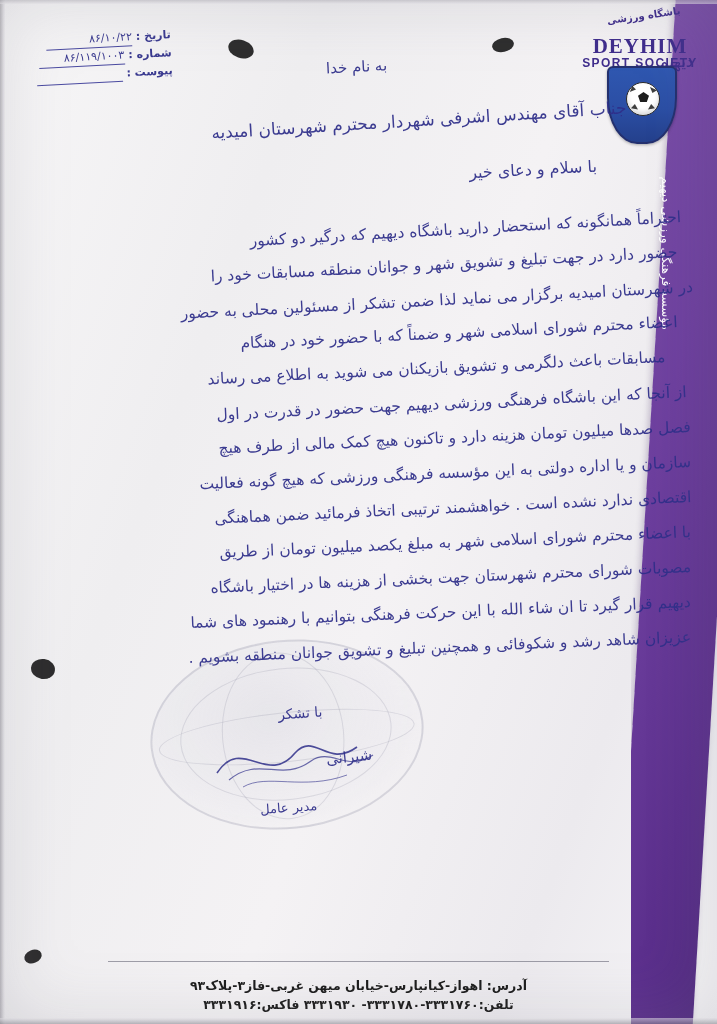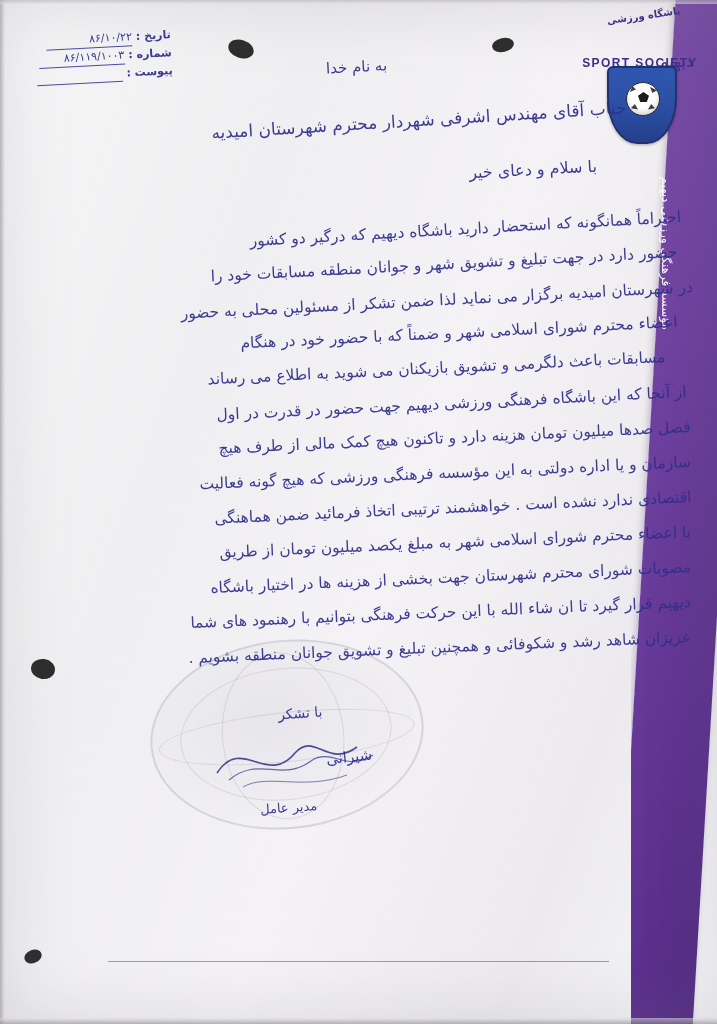--- a/index.html
+++ b/index.html
@@ -256,20 +256,21 @@
   </div>
 
   <div id="side-band">
     <div id="band-shape"></div>
   </div>
   <div id="band-text">DEYHIM Cultural &amp; Sport Institute</div>
   <div id="band-text-fa">مؤسسه فرهنگی ورزشی دیهیم</div>
 
   <div id="logo">
     <div id="logo-arc">باشگاه ورزشی</div>
+    <div id="logo-name">DEYHIM</div>
     <div id="logo-sub">SPORT SOCIETY</div>
     <div id="logo-fa">دیهیم</div>
     <div id="logo-badge"></div>
     <div id="logo-ball">
       <div class="ball-p" style="left:11px;top:9px;width:11px;height:10px;clip-path:polygon(50% 0,100% 38%,80% 100%,20% 100%,0 38%);"></div>
       <div class="ball-p" style="left:2px;top:3px;width:7px;height:6px;clip-path:polygon(50% 0,100% 60%,10% 100%);opacity:.85;"></div>
       <div class="ball-p" style="left:23px;top:4px;width:7px;height:6px;clip-path:polygon(0 0,100% 55%,35% 100%);opacity:.85;"></div>
       <div class="ball-p" style="left:4px;top:21px;width:7px;height:7px;clip-path:polygon(55% 0,100% 80%,0 60%);opacity:.85;"></div>
       <div class="ball-p" style="left:21px;top:21px;width:7px;height:7px;clip-path:polygon(45% 0,100% 60%,0 80%);opacity:.85;"></div>
     </div>
@@ -320,19 +321,21 @@
     <path d="M36,62 C60,48 96,66 140,50" fill="none" stroke="#2f2f8a" stroke-width="1" opacity=".6"></path>
   </svg>
 
   <div class="blot" style="left:228px;top:40px;width:26px;height:18px;transform:rotate(18deg);"></div>
   <div class="blot" style="left:492px;top:38px;width:22px;height:14px;transform:rotate(-12deg);"></div>
   <div class="blot" style="left:31px;top:659px;width:24px;height:20px;transform:rotate(8deg);"></div>
   <div class="blot" style="left:24px;top:950px;width:18px;height:13px;transform:rotate(-22deg);"></div>
 
   <div id="footer-rule"></div>
   <div id="footer">
+    <div>آدرس: اهواز-کیانپارس-خیابان میهن غربی-فاز۳-پلاک۹۳</div>
+    <div>تلفن:۳۳۳۱۷۶۰-۳۳۳۱۷۸۰- ۳۳۳۱۹۳۰    فاکس:۳۳۳۱۹۱۶</div>
   </div>
 
   <div class="edge" id="edge-left"></div>
   <div class="edge" id="edge-bottom"></div>
   <div class="edge" id="edge-top"></div>
   <div id="paper-shadow"></div>
 </div>
 
 </body></html>

